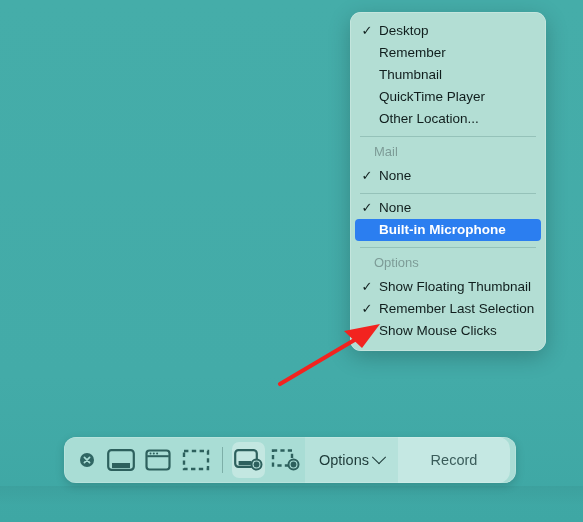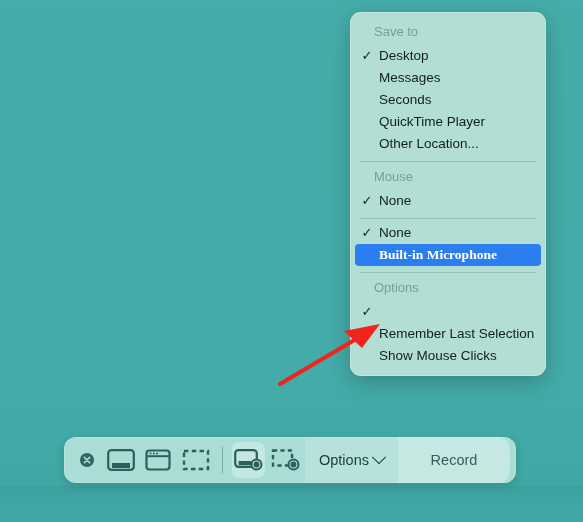--- a/index.html
+++ b/index.html
@@ -126,21 +126,20 @@
     padding-left: 24px;
     margin: 0 5px;
     border-radius: 4px;
     cursor: default;
     white-space: nowrap;
   }
   .menu-item.highlight {
     background: #2b7ef0;
     color: #ffffff;
     font-weight: 600;
-    font-family: Liberation Serif, serif;
   }
   .menu-check {
     position: absolute;
     left: 6px;
     top: 0;
     width: 12px;
     height: 22px;
     line-height: 21px;
     font-size: 13px;
     text-align: center;
@@ -228,35 +227,34 @@
     <span>Options</span>
     <span class="chev"></span>
   </div>
 
   <div id="record-button" class="tb-text-btn">
     <span>Record</span>
   </div>
 </div>
 
 <div id="options-menu">
-    <div class="menu-header">Save to</div>
     <div class="menu-item"><span class="menu-check">✓</span><span>Desktop</span></div>
-    <div class="menu-item"><span>Messages</span></div>
-    <div class="menu-item"><span>Seconds</span></div>
+    <div class="menu-item"><span>Remember</span></div>
+    <div class="menu-item"><span>Thumbnail</span></div>
     <div class="menu-item"><span>QuickTime Player</span></div>
     <div class="menu-item"><span>Other Location...</span></div>
     <div class="menu-sep"></div>
-    <div class="menu-header">Mouse</div>
+    <div class="menu-header">Mail</div>
     <div class="menu-item"><span class="menu-check">✓</span><span>None</span></div>
     <div class="menu-sep"></div>
     <div class="menu-item"><span class="menu-check">✓</span><span>None</span></div>
     <div class="menu-item highlight"><span>Built-in Microphone</span></div>
     <div class="menu-sep"></div>
     <div class="menu-header">Options</div>
-    <div class="menu-item"><span class="menu-check">✓</span></div>
+    <div class="menu-item"><span class="menu-check">✓</span><span>Show Floating Thumbnail</span></div>
     <div class="menu-item"><span class="menu-check">✓</span><span>Remember Last Selection</span></div>
     <div class="menu-item"><span>Show Mouse Clicks</span></div>
   </div>
 
 <svg id="annotation-arrow" viewBox="0 0 110 70">
   <line x1="4" y1="66" x2="92" y2="14" stroke="#f2231f" stroke-width="4.2" stroke-linecap="round"></line>
   <polygon points="104,6 68,13 86,30" fill="#f2231f"></polygon>
 </svg>
 
 </body></html>

